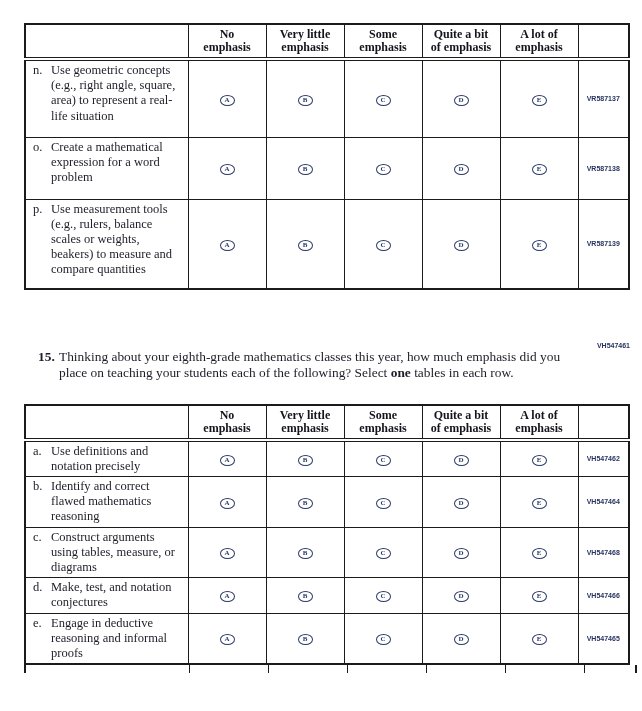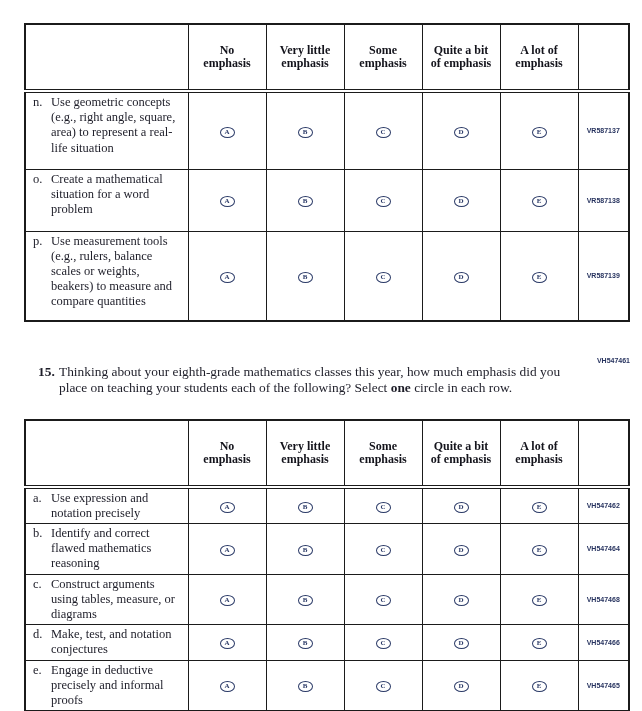--- a/index.html
+++ b/index.html
@@ -13,21 +13,21 @@
     border-collapse:collapse;table-layout:fixed;
     margin-left:24px;border:2px solid #1b1b1b;
   }
   .qtable col.c-label{width:163px;}
   .qtable col.c-opt{width:78px;}
   .qtable col.c-code{width:51px;}
   .qtable th,.qtable td{border:1px solid #1b1b1b;padding:0;}
   .qtable thead th{
     border-bottom:4px double #1b1b1b;
     font-size:12px;font-weight:bold;text-align:center;
-    vertical-align:middle;line-height:13px;padding:19px 1px;
+    vertical-align:middle;line-height:13px;padding:3px 1px;
     color:#14141c;
   }
   td.label-cell{vertical-align:top;padding:2px 2px 2px 7px;font-size:12.5px;line-height:15.2px;}
   .label-wrap{display:flex;}
   .letter{width:18px;flex:none;}
   .ltext{flex:1;padding-right:2px;}
   td.option-cell{text-align:center;vertical-align:middle;}
   .bubble{
     display:inline-block;width:13px;height:9px;
     border:1px solid #2b3a67;border-radius:50%;
@@ -48,21 +48,21 @@
   #table1 tbody tr:nth-child(2){height:62px;}
   #table1 tbody tr:nth-child(3){height:90px;}
   #table2{margin-top:23px;}
   #table2 thead tr{height:35px;}
   #table2 tbody tr:nth-child(1){height:35px;}
   #table2 tbody tr:nth-child(2){height:46px;}
   #table2 tbody tr:nth-child(3){height:46px;}
   #table2 tbody tr:nth-child(4){height:35px;}
   #table2 tbody tr:nth-child(5){height:45px;}
   
-  .question-wrap{position:relative;margin:35px 12px 0 38px;padding-top:7px;}
+  .question-wrap{position:relative;margin:52px 12px 0 38px;padding-top:7px;}
   .question{display:flex;font-size:13.4px;line-height:15.8px;}
   .qnum{width:21px;flex:none;font-weight:bold;}
   .qtext{width:527px;}
   .qcode{
     position:absolute;top:0;right:0;
     font-family:"Liberation Sans",sans-serif;font-size:7px;font-weight:bold;color:#27335f;
   }
   
   .stub{display:flex;margin-left:24px;height:8px;}
   .stub-cell{border-right:1px solid #1b1b1b;height:8px;box-sizing:border-box;}
@@ -121,21 +121,21 @@
         <td class="option-cell"><span class="bubble"><span class="bletter">B</span></span></td>
         <td class="option-cell"><span class="bubble"><span class="bletter">C</span></span></td>
         <td class="option-cell"><span class="bubble"><span class="bletter">D</span></span></td>
         <td class="option-cell"><span class="bubble"><span class="bletter">E</span></span></td>
         <td class="code-cell">VR587137</td>
       </tr>
       <tr>
         <td class="label-cell">
           <div class="label-wrap">
             <span class="letter">o.</span>
-            <span class="ltext">Create a mathematical situation for a word problem</span>
+            <span class="ltext">Create a mathematical expression for a word problem</span>
           </div>
         </td>
         <td class="option-cell"><span class="bubble"><span class="bletter">A</span></span></td>
         <td class="option-cell"><span class="bubble"><span class="bletter">B</span></span></td>
         <td class="option-cell"><span class="bubble"><span class="bletter">C</span></span></td>
         <td class="option-cell"><span class="bubble"><span class="bletter">D</span></span></td>
         <td class="option-cell"><span class="bubble"><span class="bletter">E</span></span></td>
         <td class="code-cell">VR587138</td>
       </tr>
       <tr>
@@ -152,21 +152,21 @@
         <td class="option-cell"><span class="bubble"><span class="bletter">E</span></span></td>
         <td class="code-cell">VR587139</td>
       </tr>
     </tbody>
 </table>
 
 <div class="question-wrap">
   <span class="qcode">VH547461</span>
   <div class="question">
     <span class="qnum">15.</span>
-    <span class="qtext"><span>Thinking about your eighth-grade mathematics classes this year, how much emphasis did you place on teaching your students each of the following? Select </span><b>one</b><span> circle in each row.</span></span>
+    <span class="qtext"><span>Thinking about your eighth-grade mathematics classes this year, how much emphasis did you place on teaching your students each of the following? Select </span><b>one</b><span> tables in each row.</span></span>
   </div>
 </div>
 
 <table class="qtable" id="table2">
   <colgroup>
     <col class="c-label">
       <col class="c-opt">
       <col class="c-opt">
       <col class="c-opt">
     <col class="c-opt">
@@ -197,21 +197,21 @@
           <div>emphasis</div>
         </th>
         <th class="code-head"></th>
       </tr>
     </thead>
   <tbody>
       <tr>
         <td class="label-cell">
           <div class="label-wrap">
             <span class="letter">a.</span>
-            <span class="ltext">Use expression and notation precisely</span>
+            <span class="ltext">Use definitions and notation precisely</span>
           </div>
         </td>
         <td class="option-cell"><span class="bubble"><span class="bletter">A</span></span></td>
         <td class="option-cell"><span class="bubble"><span class="bletter">B</span></span></td>
         <td class="option-cell"><span class="bubble"><span class="bletter">C</span></span></td>
         <td class="option-cell"><span class="bubble"><span class="bletter">D</span></span></td>
         <td class="option-cell"><span class="bubble"><span class="bletter">E</span></span></td>
         <td class="code-cell">VH547462</td>
       </tr>
       <tr>
@@ -253,21 +253,21 @@
         <td class="option-cell"><span class="bubble"><span class="bletter">B</span></span></td>
         <td class="option-cell"><span class="bubble"><span class="bletter">C</span></span></td>
         <td class="option-cell"><span class="bubble"><span class="bletter">D</span></span></td>
         <td class="option-cell"><span class="bubble"><span class="bletter">E</span></span></td>
         <td class="code-cell">VH547466</td>
       </tr>
       <tr>
         <td class="label-cell">
           <div class="label-wrap">
             <span class="letter">e.</span>
-            <span class="ltext">Engage in deductive precisely and informal proofs</span>
+            <span class="ltext">Engage in deductive reasoning and informal proofs</span>
           </div>
         </td>
         <td class="option-cell"><span class="bubble"><span class="bletter">A</span></span></td>
         <td class="option-cell"><span class="bubble"><span class="bletter">B</span></span></td>
         <td class="option-cell"><span class="bubble"><span class="bletter">C</span></span></td>
         <td class="option-cell"><span class="bubble"><span class="bletter">D</span></span></td>
         <td class="option-cell"><span class="bubble"><span class="bletter">E</span></span></td>
         <td class="code-cell">VH547465</td>
       </tr>
     </tbody>

